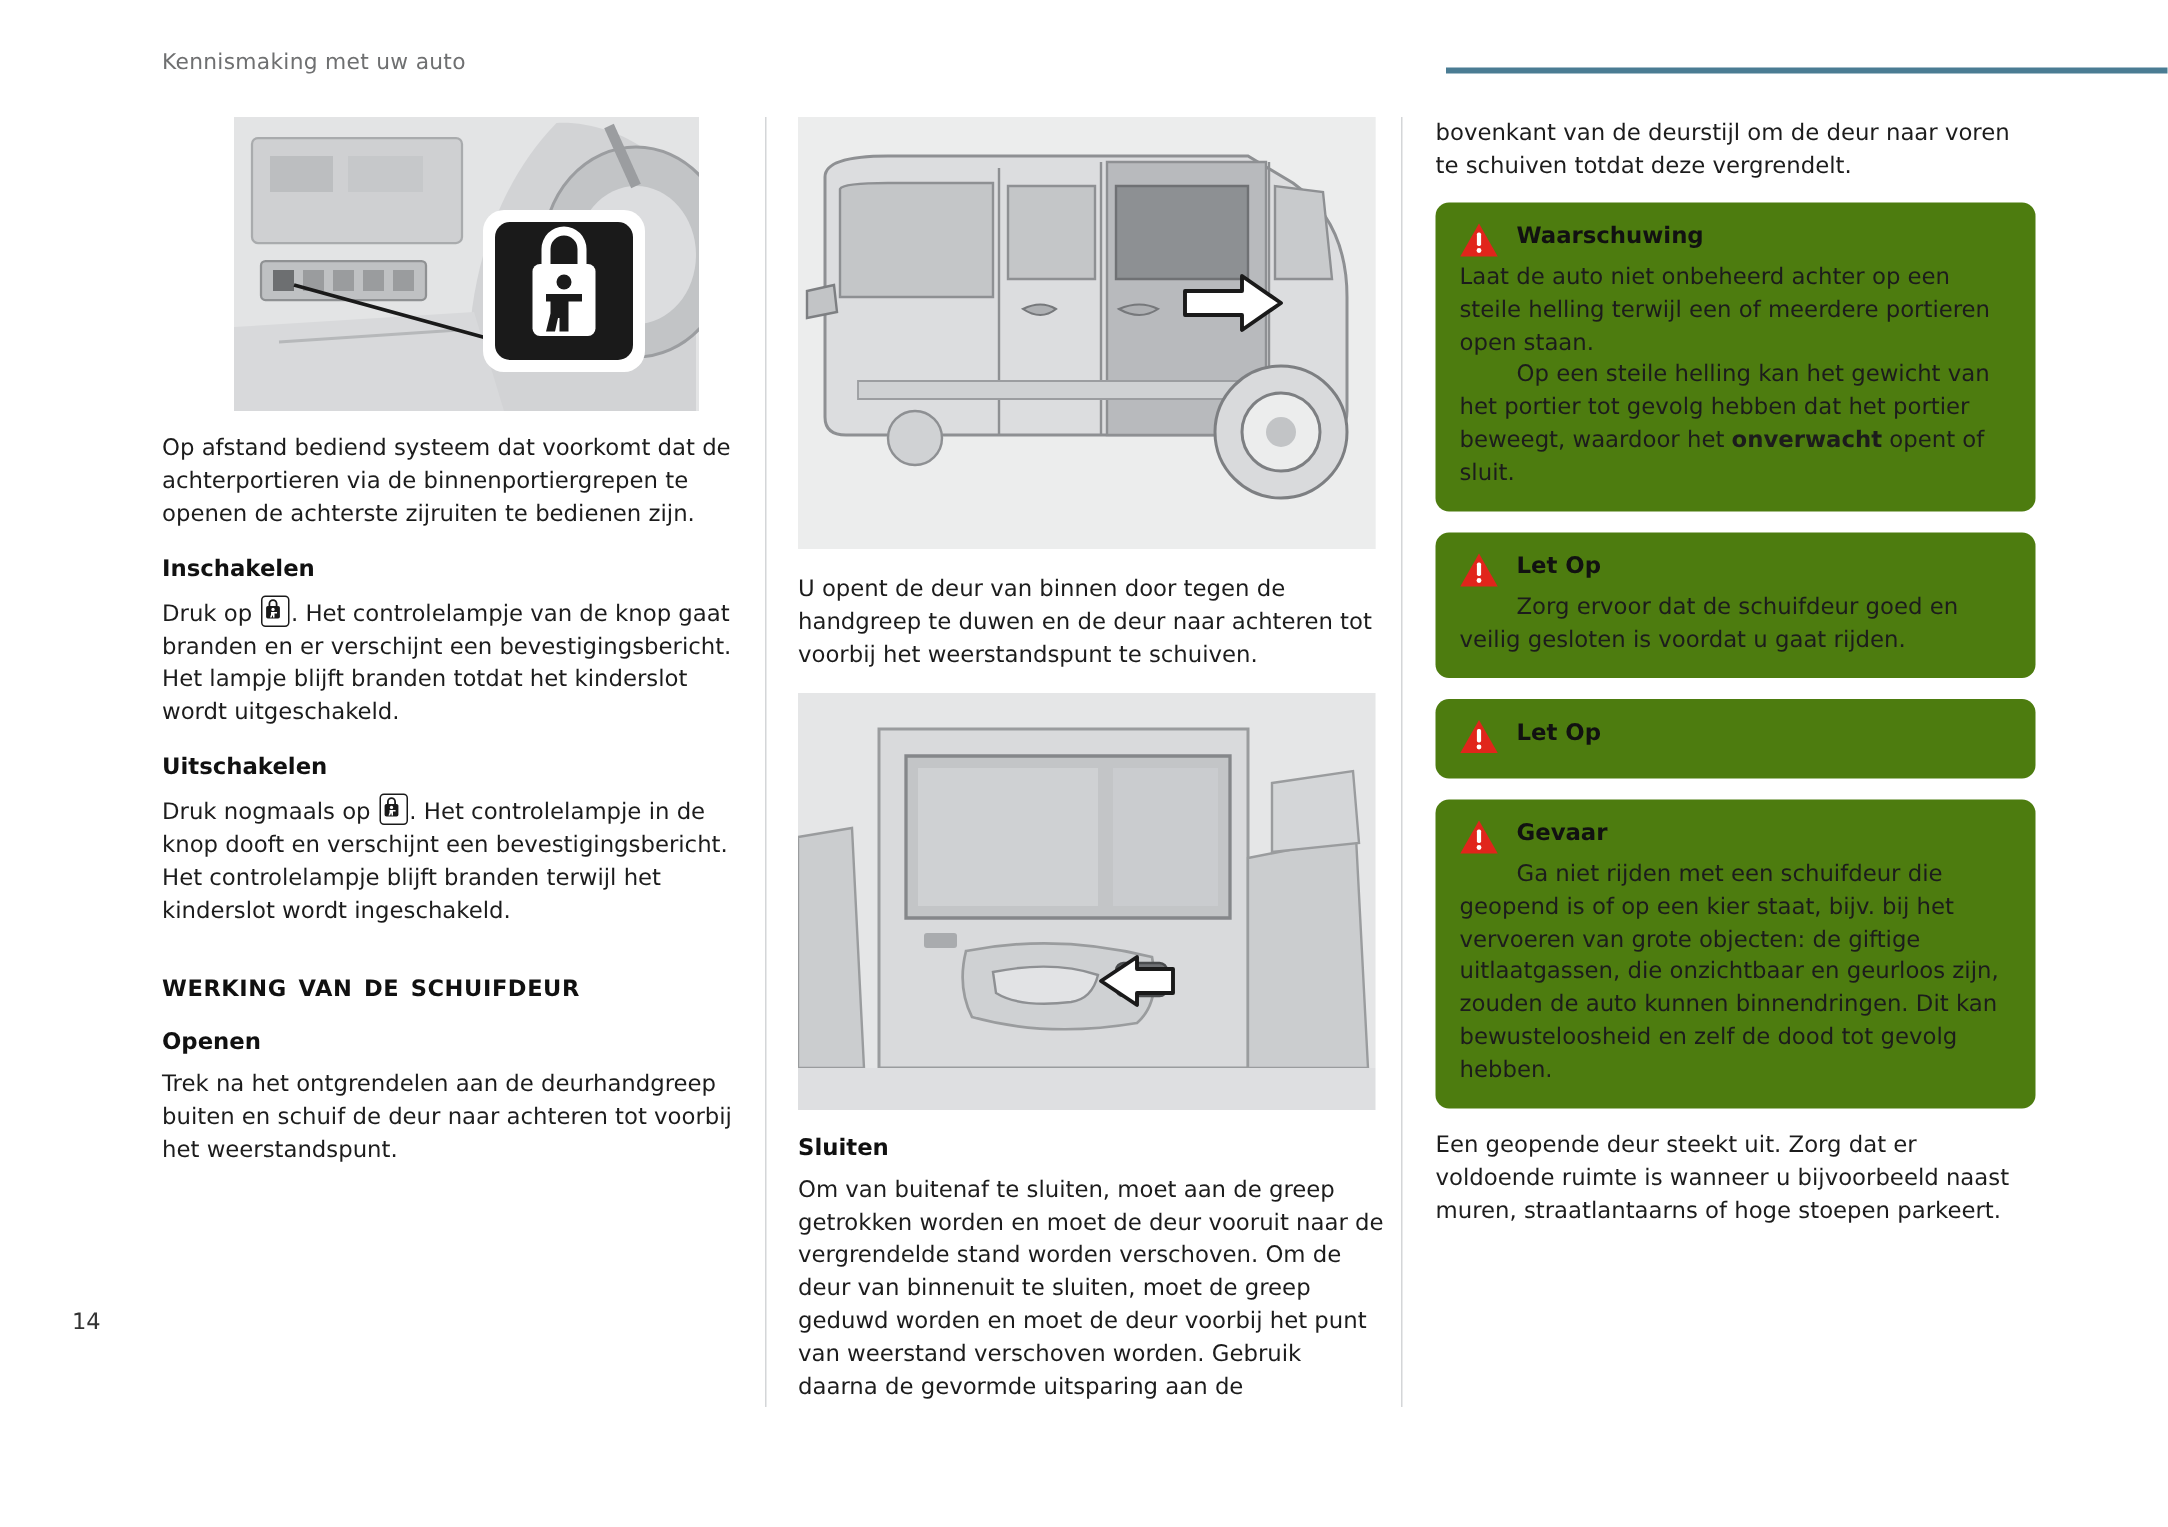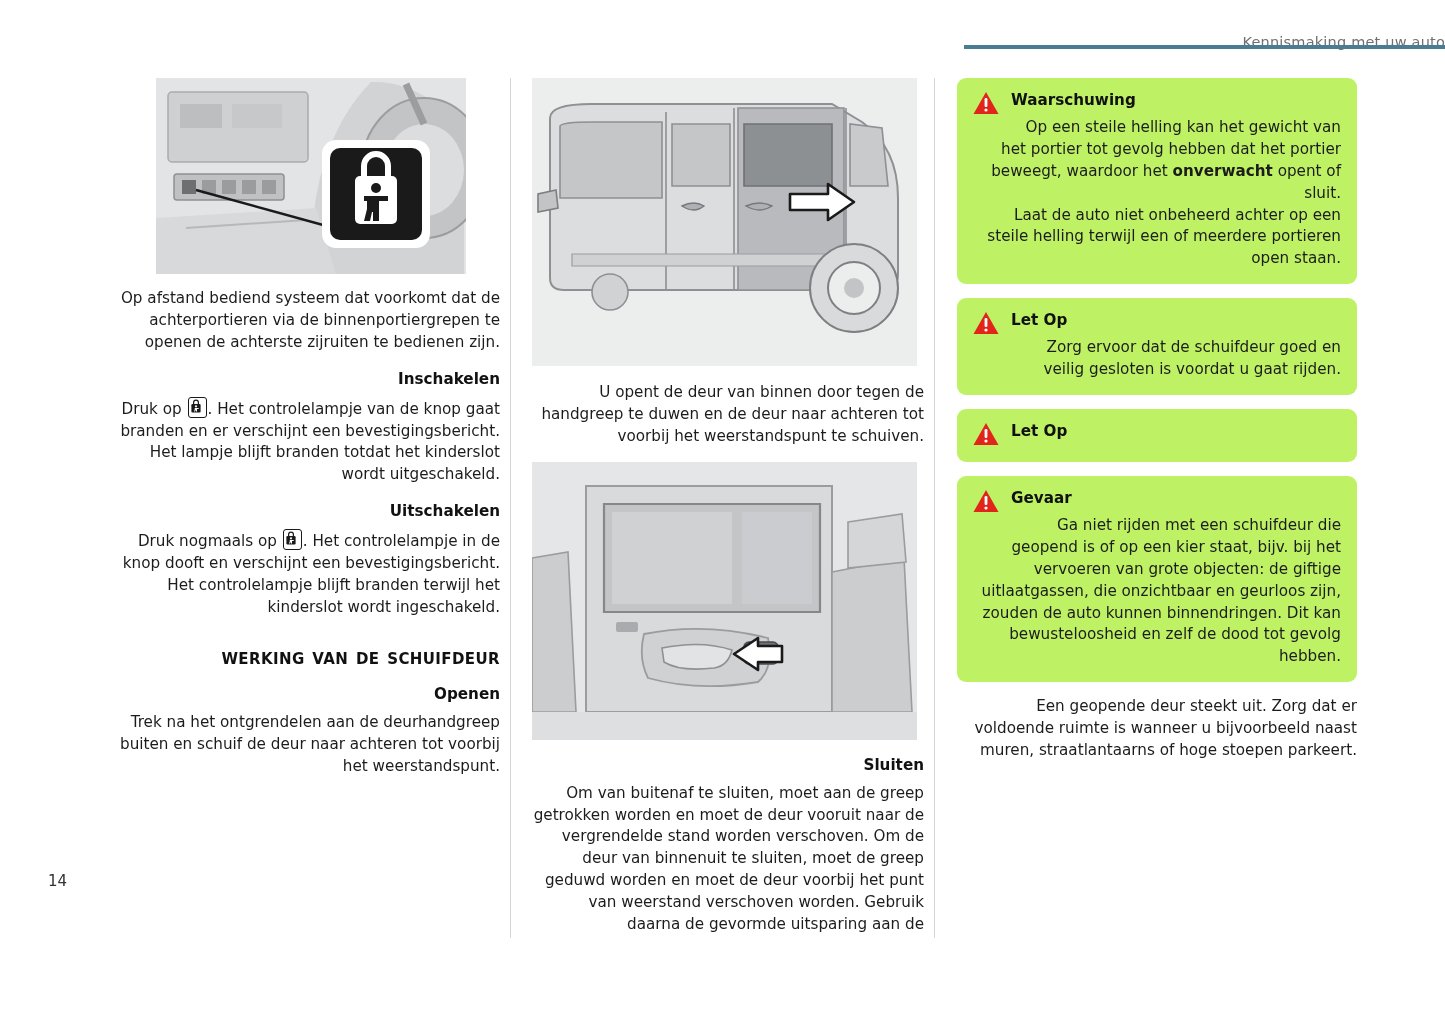--- a/index.html
+++ b/index.html
@@ -13,21 +13,20 @@
     font-family: "DejaVu Sans", sans-serif;
     color: #1a1a1a;
     position: relative;
     overflow: hidden;
   }
   .page {
     position: relative;
     width: 1445px;
     height: 912px;
     box-sizing: border-box;
-    text-align: right;
   }
   
   .header {
     position: absolute;
     top: 34px;
     left: 108px;
     right: 0;
     height: 24px;
   }
   .header-title {
@@ -120,21 +119,21 @@
     margin: 0 1px;
     border: 1.4px solid #1a1a1a;
     border-radius: 3px;
     position: relative;
     background: #fff;
   }
   .inline-icon svg { position: absolute; left: 0; top: 0; }
 
   
   .note {
-    background: #bef264;
+    background: #4d7c0f;
     border-radius: 9px;
     padding: 12px 16px 14px 16px;
     margin-bottom: 14px;
     position: relative;
   }
   .note-head {
     display: flex;
     align-items: flex-start;
     margin-bottom: 2px;
   }
@@ -317,35 +316,36 @@
           </svg></span><span>. Het controlelampje in de knop dooft en verschijnt een bevestigingsbericht. Het controlelampje blijft branden terwijl het kinderslot wordt ingeschakeld.</span></p>
 
     <div class="section-head">Werking van de schuifdeur</div>
 
     <div class="sub-head">Openen</div>
     <p class="para">Trek na het ontgrendelen aan de deurhandgreep buiten en schuif de deur naar achteren tot voorbij het weerstandspunt.</p>
   </div>
 
   <div class="col col3">
 
+    <p class="para">bovenkant van de deurstijl om de deur naar voren te schuiven totdat deze vergrendelt.</p>
 
     <div class="note">
       <div class="note-head">
         <span class="note-icon">
           <svg width="26" height="24" viewBox="0 0 26 24">
               <path d="M13 1 L25.5 23 L0.5 23 Z" fill="#e1251b"></path>
               <rect x="11.6" y="7" width="2.8" height="9" rx="1.2" fill="#fff"></rect>
               <circle cx="13" cy="19" r="1.6" fill="#fff"></circle>
             </svg>
         </span>
         <span class="note-title">Waarschuwing</span>
       </div>
       <div class="note-body">
+        <p>Laat de auto niet onbeheerd achter op een steile helling terwijl een of meerdere portieren open staan.</p>
         <p><span class="first-indent"></span><span>Op een steile helling kan het gewicht van het portier tot gevolg hebben dat het portier beweegt, waardoor het </span><b>onverwacht</b><span> opent of sluit.</span></p>
-        <p>Laat de auto niet onbeheerd achter op een steile helling terwijl een of meerdere portieren open staan.</p>
       </div>
     </div>
 
     <div class="note">
       <div class="note-head">
         <span class="note-icon">
           <svg width="26" height="24" viewBox="0 0 26 24">
               <path d="M13 1 L25.5 23 L0.5 23 Z" fill="#e1251b"></path>
               <rect x="11.6" y="7" width="2.8" height="9" rx="1.2" fill="#fff"></rect>
               <circle cx="13" cy="19" r="1.6" fill="#fff"></circle>

